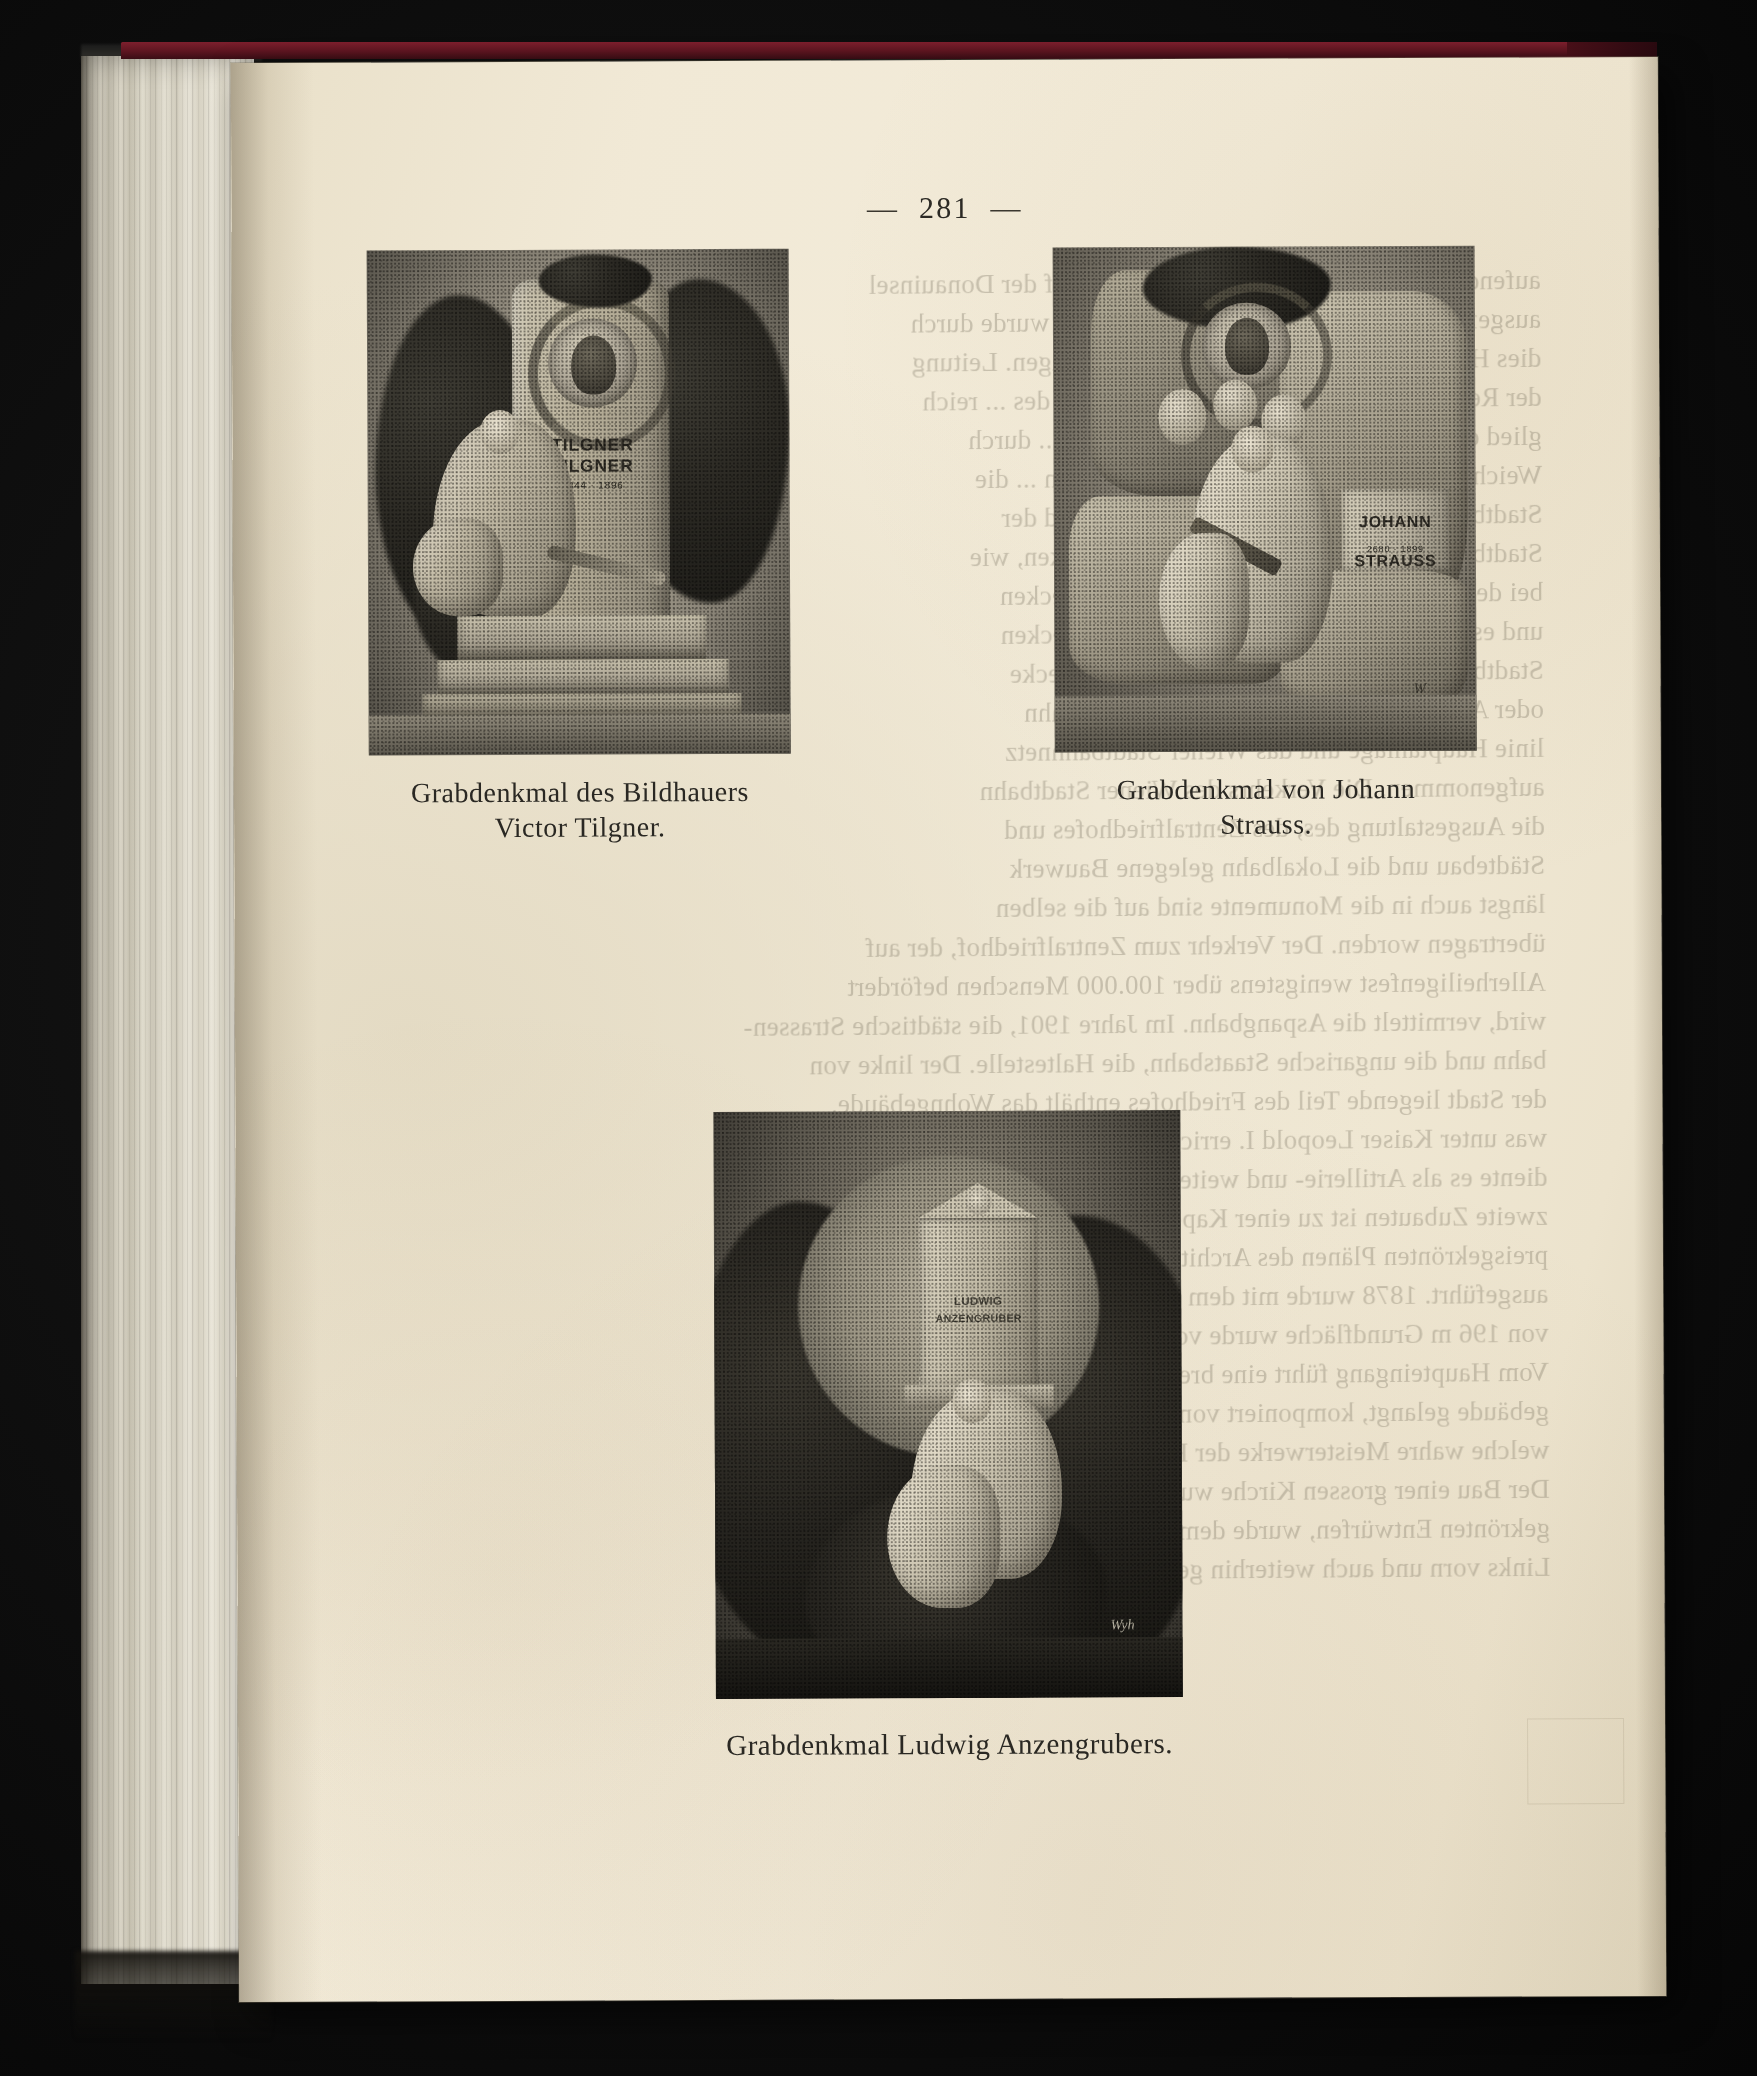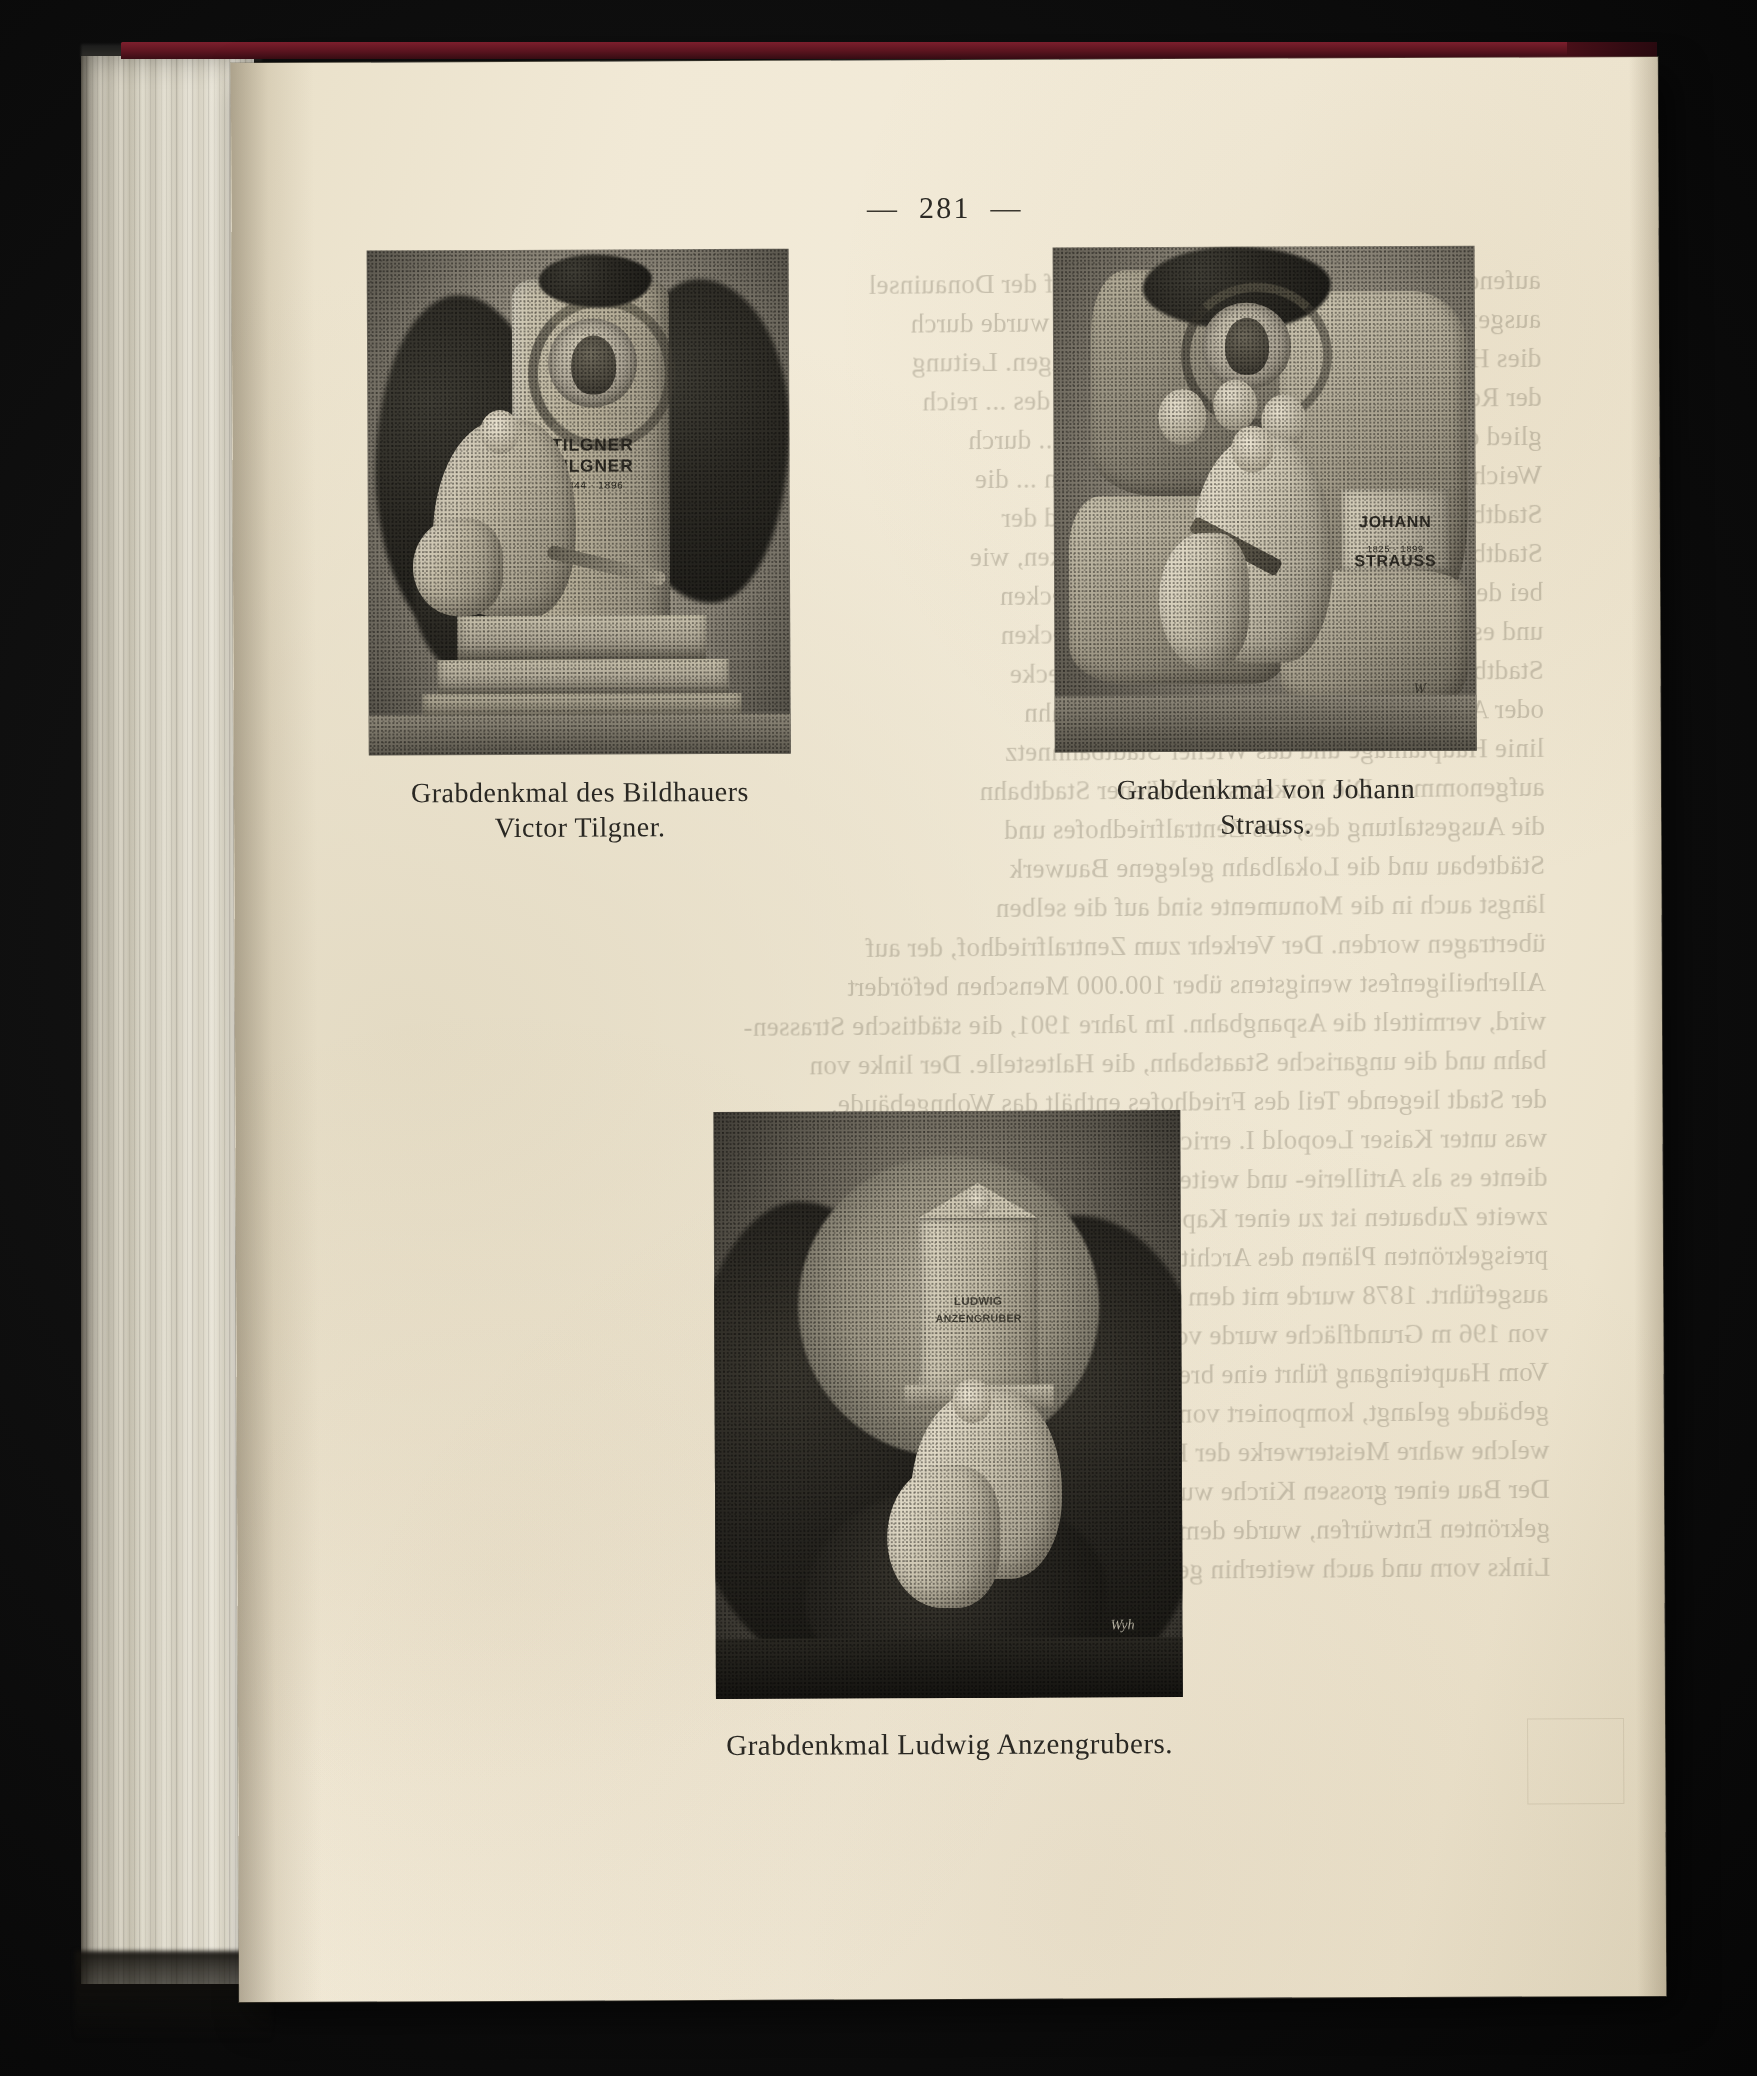--- a/index.html
+++ b/index.html
@@ -480,21 +480,21 @@
       <div class="putto" style="left:208px; top:148px; width:45px; height:53px;"></div>
 
       <div class="muse" style="left:136px; top:190px; width:143px; height:226px;"></div>
       <div class="fig-head" style="left:178px; top:179px; width:42px; height:47px;"></div>
       <div class="violin" style="left:133px; top:291px; width:98px; height:16.6px;"></div>
       <div class="muse" style="left:105px; top:286px; width:90px; height:136px; border-radius:50% 36% 40% 52%;"></div>
 
       <div class="tablet" style="left:288px; top:243px; width:107px; height:81px;"></div>
       <div class="tablet-label" style="left:288px; top:267px; width:107px; font-size:16px; font-weight:bold;">JOHANN</div>
       <div class="tablet-label" style="left:288px; top:274px; width:107px; font-size:16px; font-weight:bold;margin-top:32px;">STRAUSS</div>
-      <div class="tablet-label" style="left:288px; top:298px; width:107px; font-size:9px;">1825 · 1899</div>
+      <div class="tablet-label" style="left:288px; top:298px; width:107px; font-size:9px;">2680 · 1899</div>
 
       <div style="position:absolute; left:0; top:449px; width:422px; height:56px; background:linear-gradient(180deg,#8d8779 0%,#575349 100%);"></div>
       <div class="signature" style="left:359px; top:434px; font-size:15px;">W</div>
 
       <div class="grain"></div>
     </div>
     <div class="fig-caption">
       <div>Grabdenkmal von Johann</div>
       <div>Strauss.</div>
     </div>

